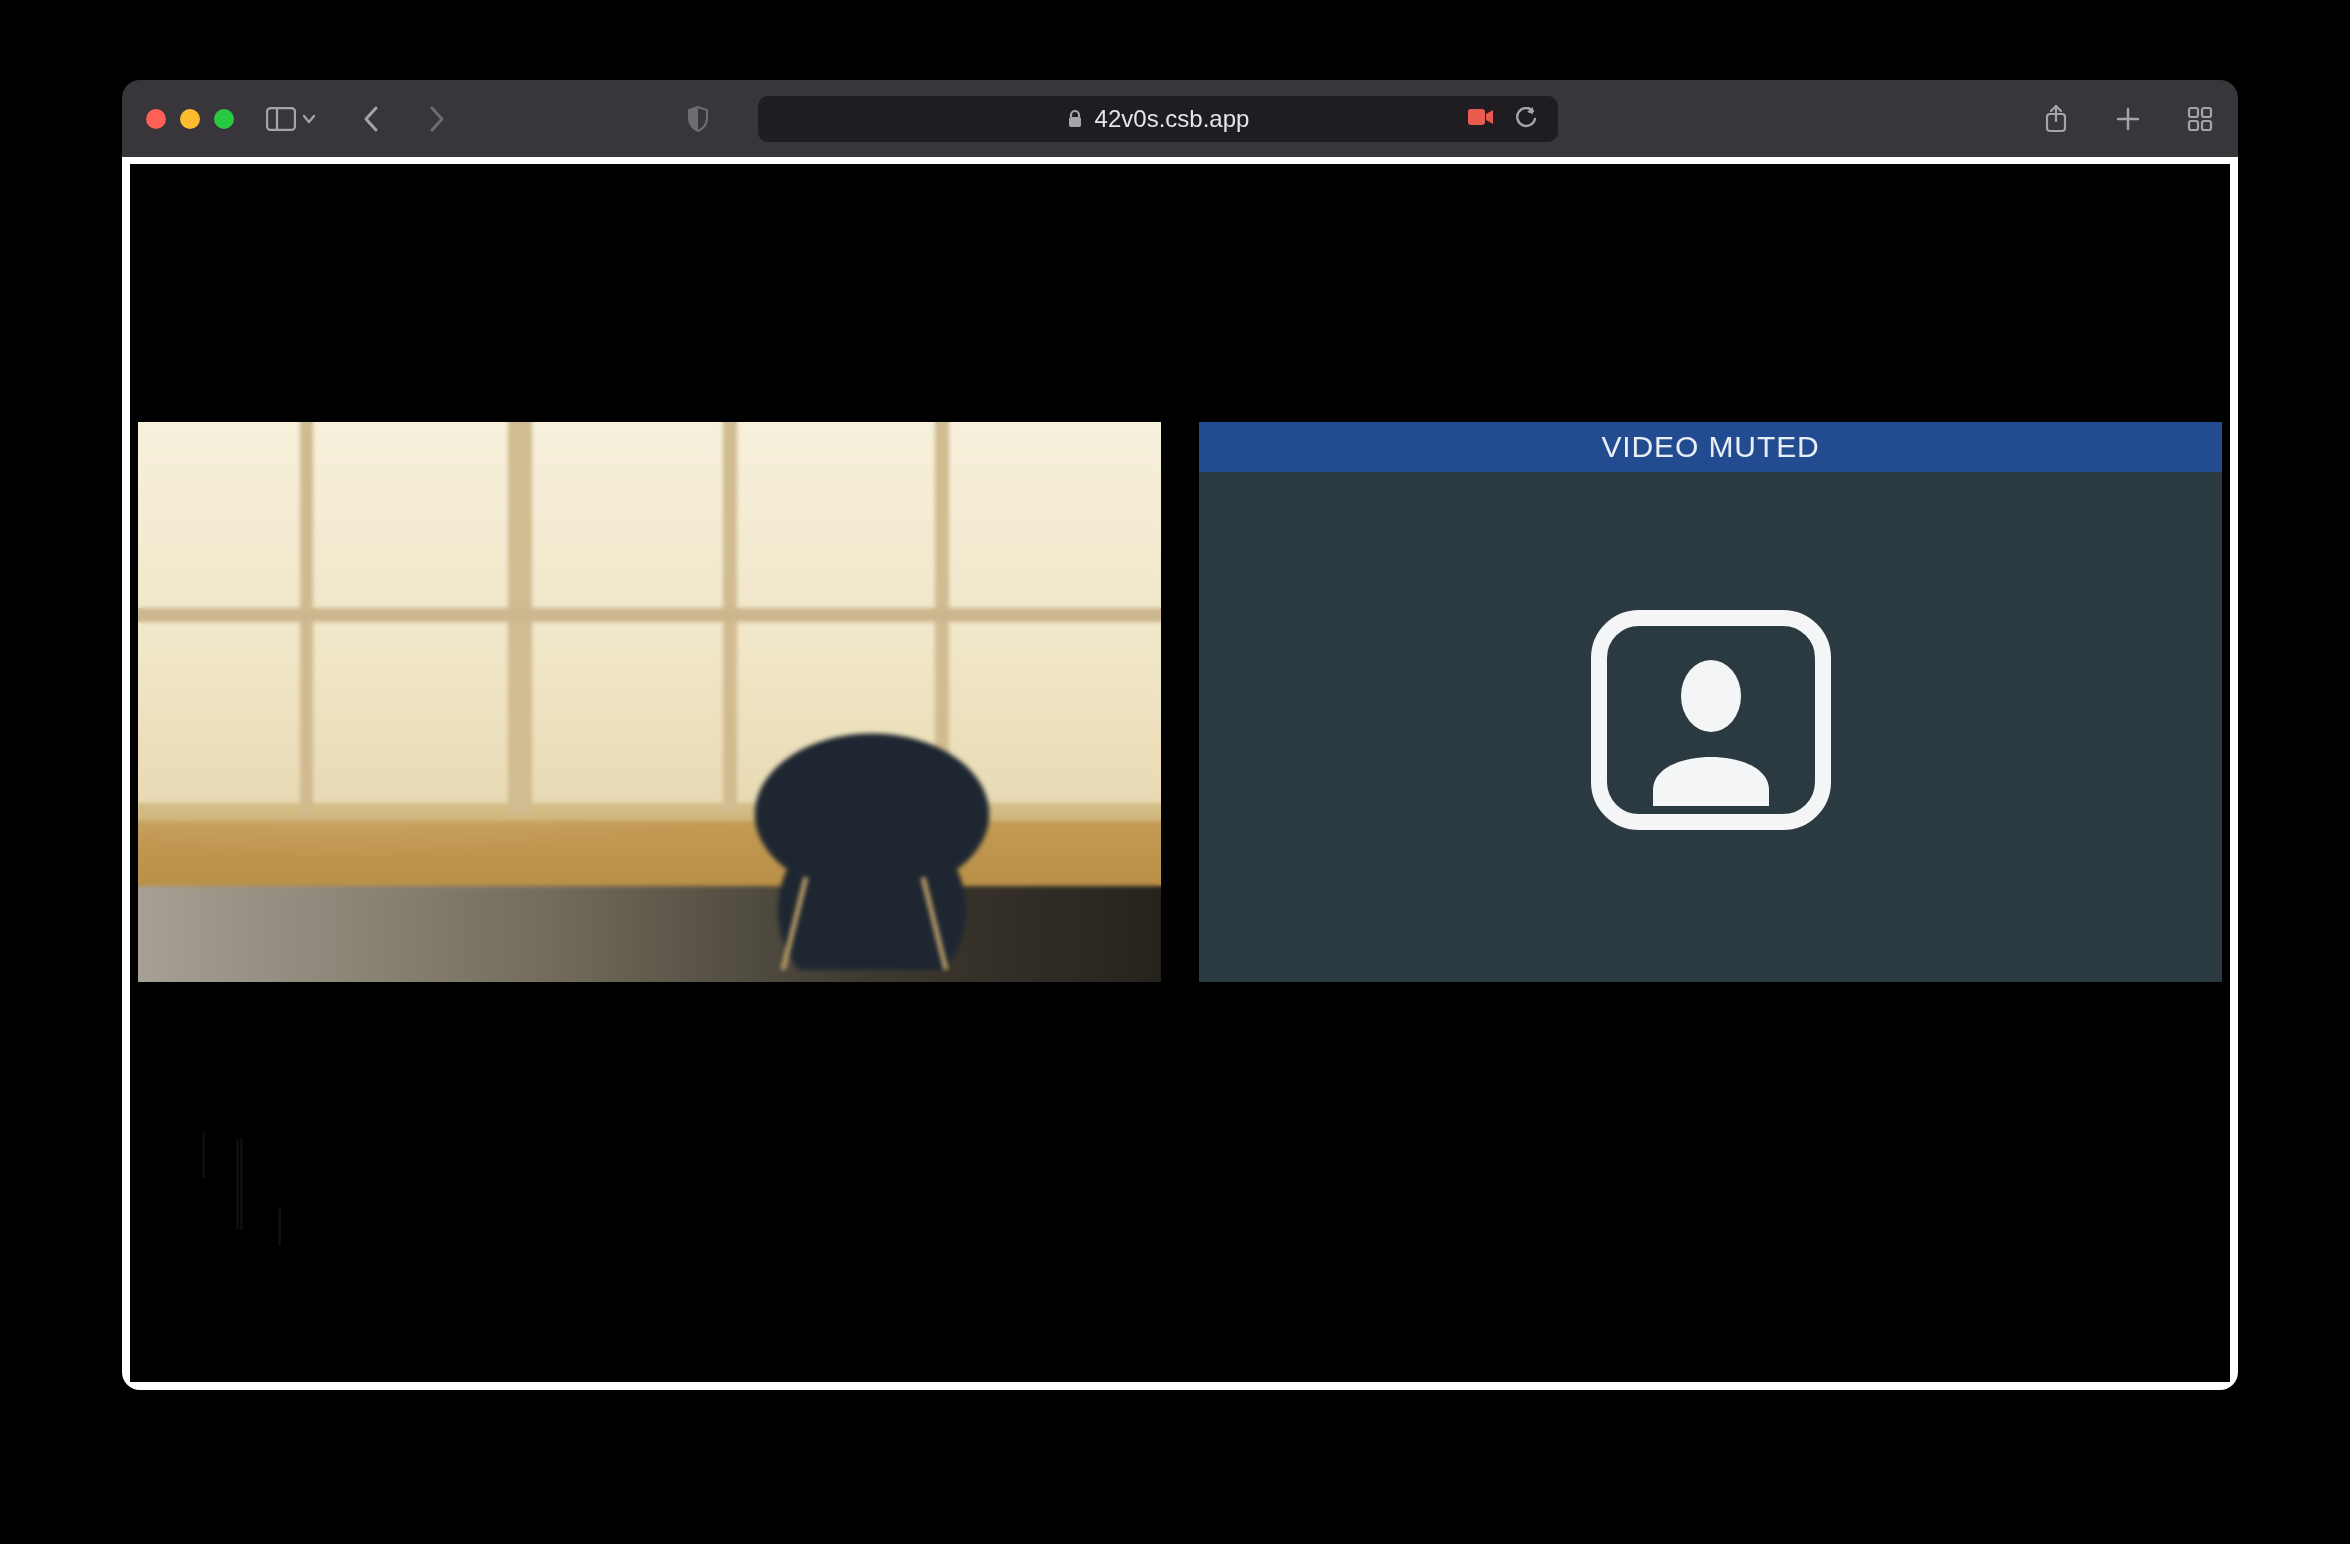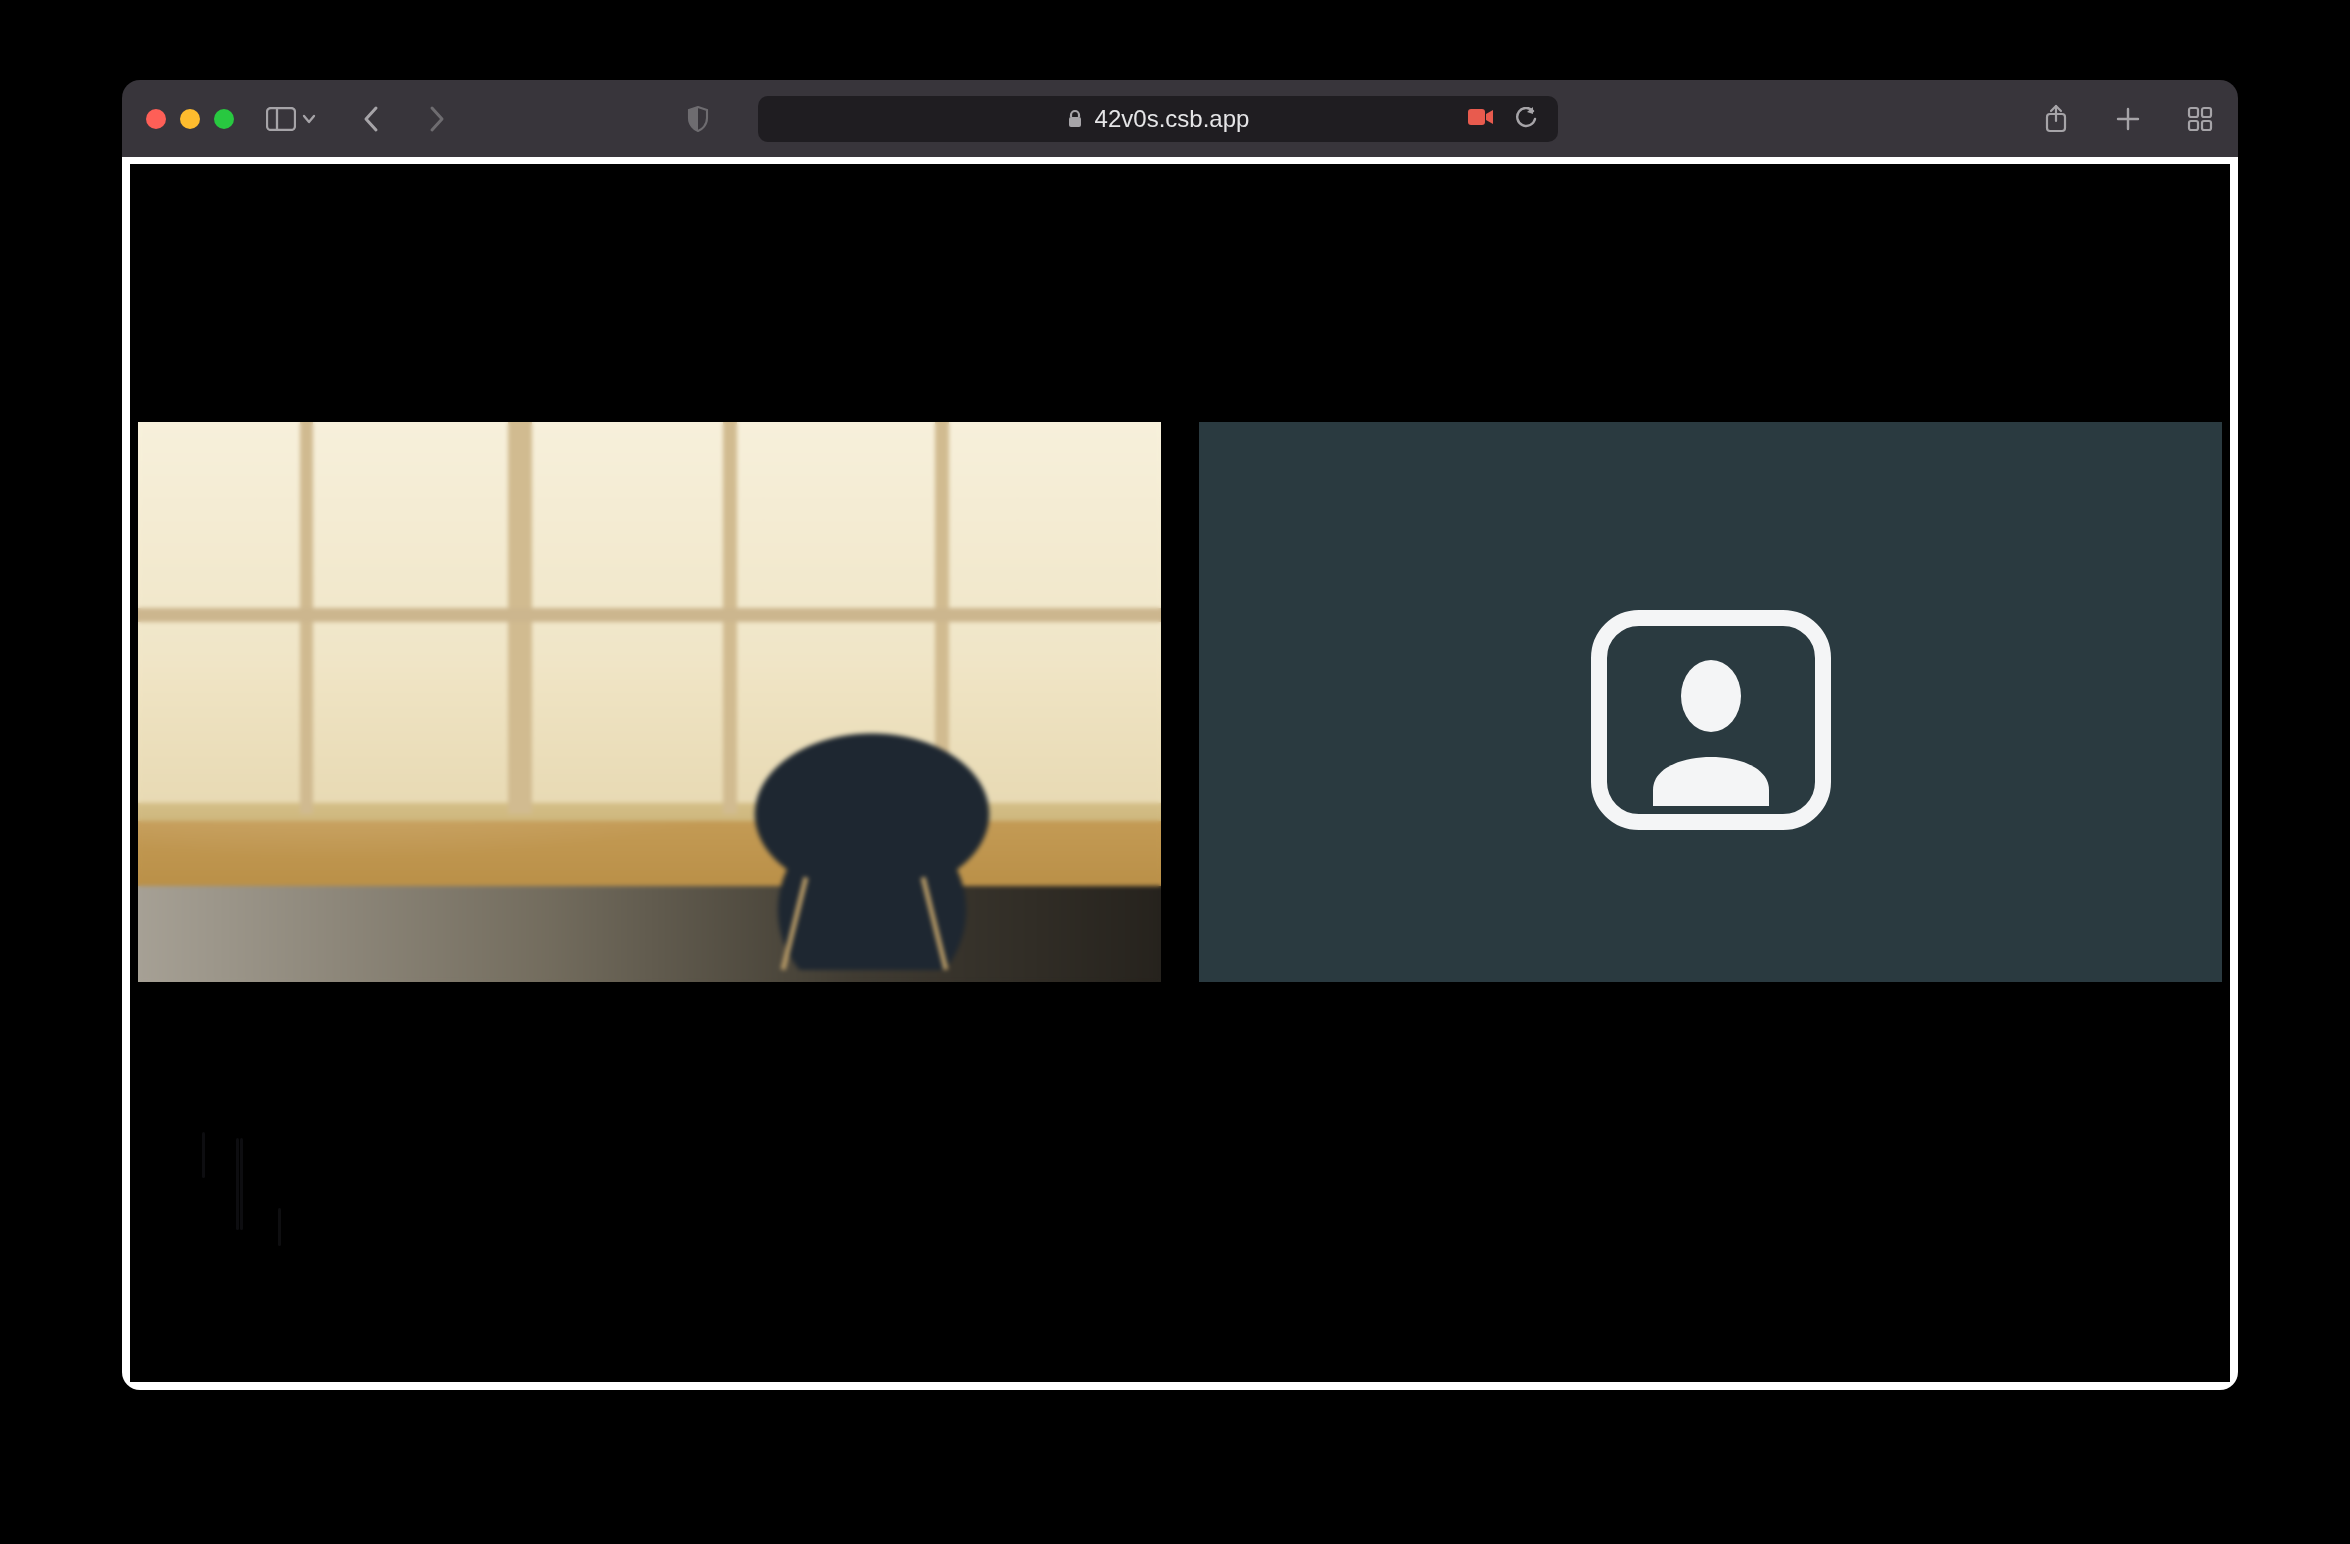--- a/index.html
+++ b/index.html
@@ -324,20 +324,21 @@
 
       <div class="tiles">
 
         <div class="tile">
           <div class="room"></div>
           <div class="chair-legs"></div>
           <div class="blur-overlay"></div>
         </div>
 
         <div class="tile muted-tile">
+          <div class="muted-banner">VIDEO MUTED</div>
           <div class="avatar-wrap">
             <span>
               <svg width="240" height="220" viewBox="0 0 240 220">
                 <rect x="8" y="8" width="224" height="204" rx="40" fill="none" stroke="#f4f5f6" stroke-width="16"></rect>
                 <ellipse cx="120" cy="86" rx="30" ry="36" fill="#f4f5f6"></ellipse>
                 <path d="M62 180 C62 136 178 136 178 180 L178 196 L62 196 Z" fill="#f4f5f6"></path>
               </svg>
             </span>
           </div>
         </div>

